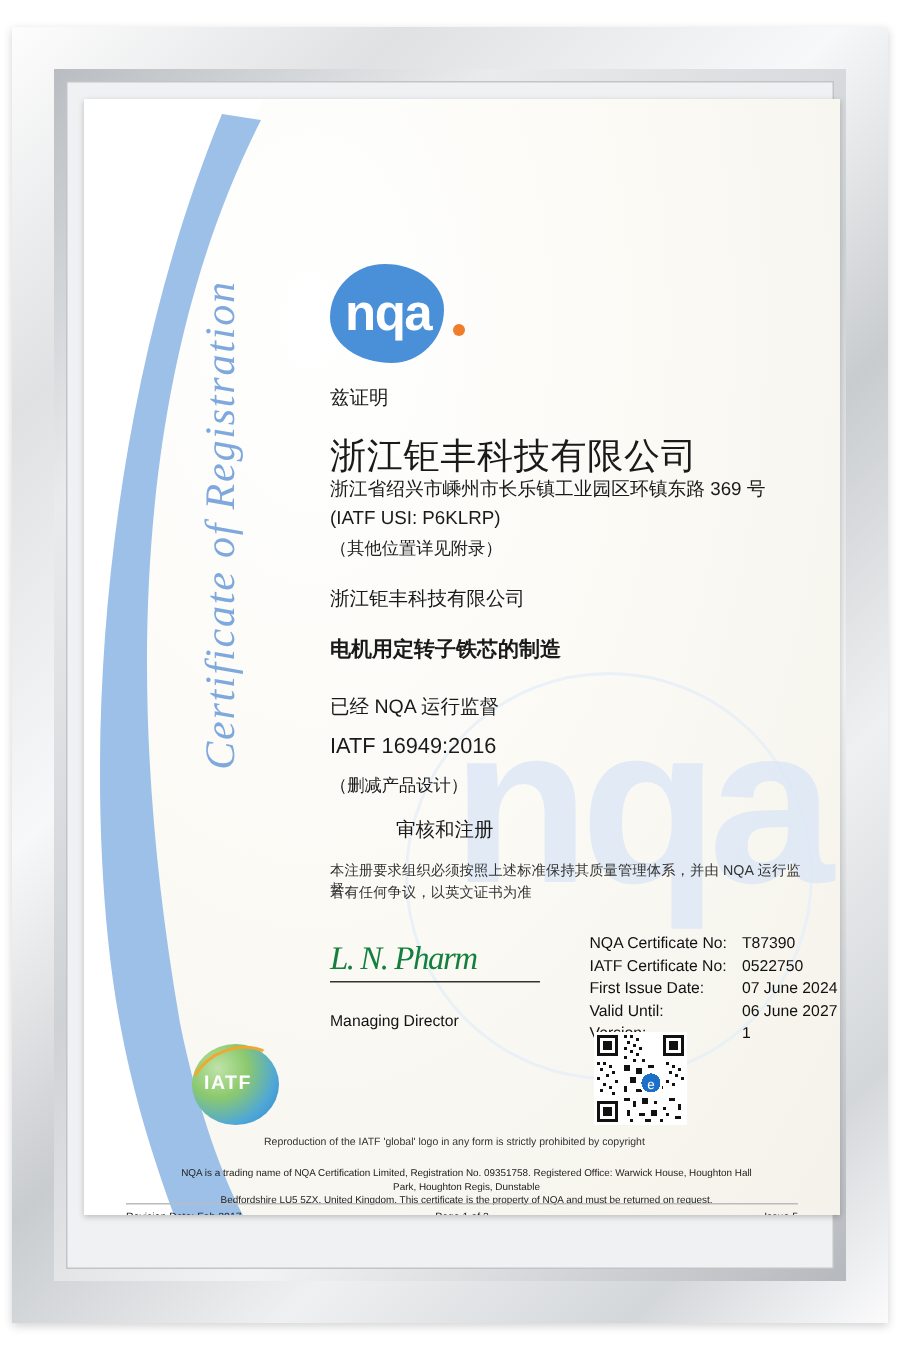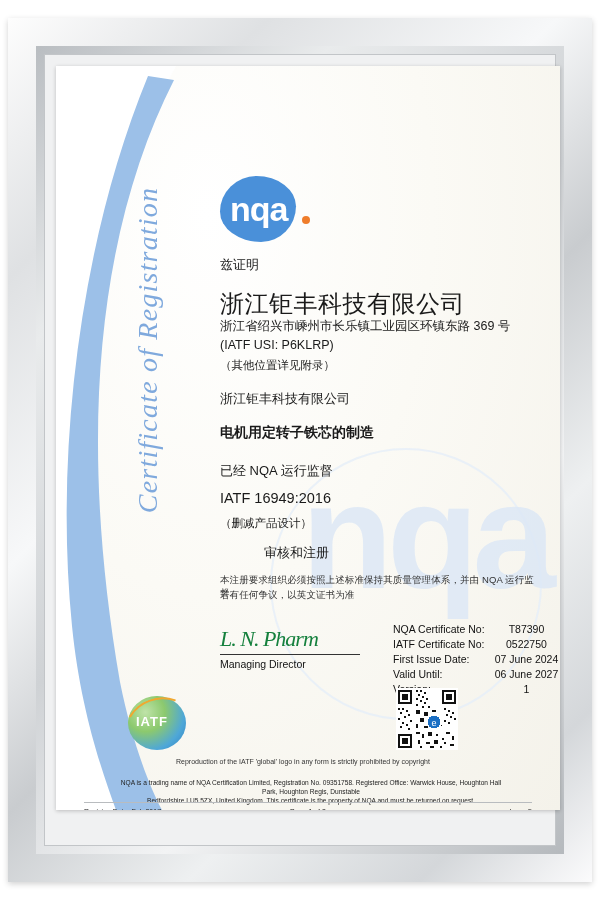--- a/index.html
+++ b/index.html
@@ -188,38 +188,38 @@
     font-size: 22px;
     color: #15803d;
     letter-spacing: -1px;
   }
   #signature-rule {
     width: 140px;
     border-bottom: 1px solid #333;
     margin-top: 2px;
   }
   #signature-title {
-    margin-top: 3px;
+    margin-top: 20px;
     font-size: 10.5px;
     color: #111;
   }
 
   
   #details {
     position: absolute;
     left: 225px;
     top: 557px;
     font-size: 10.5px;
     color: #111;
     line-height: 13.5px;
   }
   #details table { border-collapse: collapse; }
   #details td { padding: 0 0 1.5px 0; vertical-align: top; }
   #details td.k { padding-right: 10px; white-space: nowrap; }
-  #details td.v { white-space: nowrap; text-align: center; }
+  #details td.v { white-space: nowrap; }
 
   
   #iatf-logo {
     position: absolute;
     left: 72px;
     top: 630px;
     width: 66px;
     height: 58px;
   }
   #iatf-globe {

